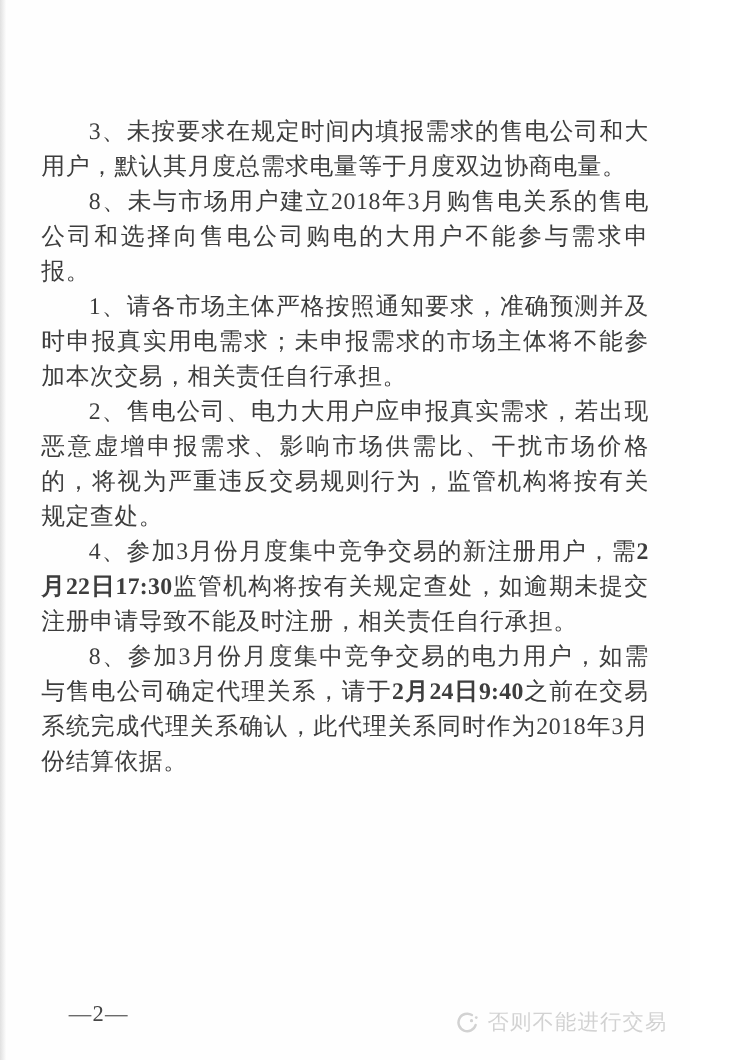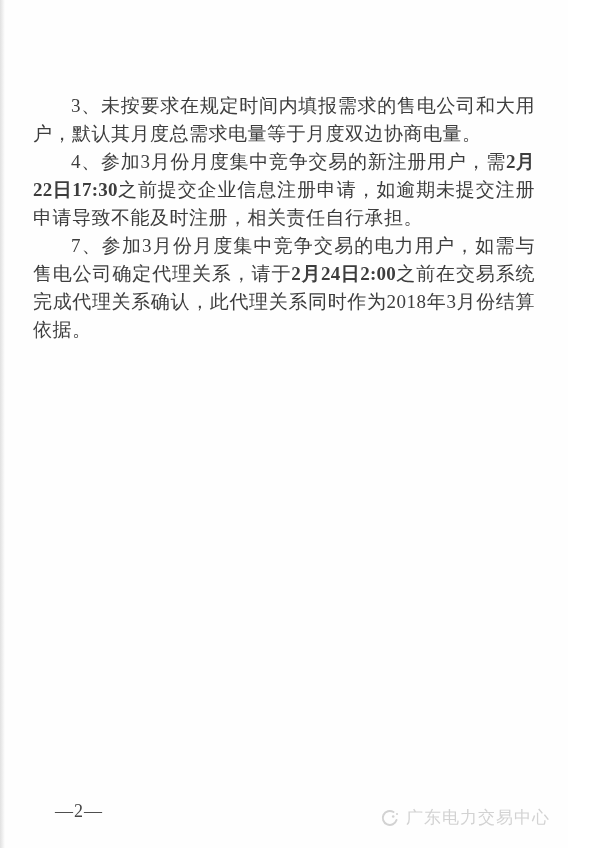--- a/index.html
+++ b/index.html
@@ -10,21 +10,20 @@
     background: #ffffff;
     overflow: hidden;
   }
   .page {
     position: relative;
     width: 552px;
     height: 848px;
     background: #fefefe;
     font-family: "Liberation Serif", "DejaVu Serif", serif;
     color: #3d3d3d;
-    padding-left: 16px;
   }
   .scan-edge {
     position: absolute;
     left: 0; top: 0;
     width: 5px; height: 100%;
     background: linear-gradient(to right, rgba(120,120,120,0.22), rgba(120,120,120,0));
     pointer-events: none;
   }
   .content {
     position: absolute;
@@ -65,31 +64,34 @@
   .wm-icon { display: inline-flex; align-items: center; }
 </style>
 </head>
 <body>
 
 <div class="page">
   <div class="scan-edge"></div>
 
   <div class="content">
     <p><span>3、未按要求在规定时间内填报需求的售电公司和大用户，默认其月度总需求电量等于月度双边协商电量。</span></p>
-    <p><span>4、参加3月份月度集中竞争交易的新注册用户，需</span><span class="bold">2月22日17:30</span><span>之前提交企业信息注册申请，如逾期未提交注册申请导致不能及时注册，相关责任自行承担。</span></p>
-    <p><span>7、参加3月份月度集中竞争交易的电力用户，如需与售电公司确定代理关系，请于</span><span class="bold">2月24日2:00</span><span>之前在交易系统完成代理关系确认，此代理关系同时作为2018年3月份结算依据。</span></p>
+    <p><span>8、未与市场用户建立2018年3月购售电关系的售电公司和选择向售电公司购电的大用户不能参与需求申报。</span></p>
+    <p><span>1、请各市场主体严格按照通知要求，准确预测并及时申报真实用电需求；未申报需求的市场主体将不能参加本次交易，相关责任自行承担。</span></p>
+    <p><span>2、售电公司、电力大用户应申报真实需求，若出现恶意虚增申报需求、影响市场供需比、干扰市场价格的，将视为严重违反交易规则行为，监管机构将按有关规定查处。</span></p>
+    <p><span>4、参加3月份月度集中竞争交易的新注册用户，需</span><span class="bold">2月22日17:30</span><span>监管机构将按有关规定查处，如逾期未提交注册申请导致不能及时注册，相关责任自行承担。</span></p>
+    <p><span>8、参加3月份月度集中竞争交易的电力用户，如需与售电公司确定代理关系，请于</span><span class="bold">2月24日9:40</span><span>之前在交易系统完成代理关系确认，此代理关系同时作为2018年3月份结算依据。</span></p>
   </div>
 
   <div class="footer-row">
     <span>—2—</span>
   </div>
 
   <div class="watermark">
     <span class="wm-icon">
       <svg width="22" height="22" viewBox="0 0 22 22" fill="none" xmlns="http://www.w3.org/2000/svg">
         <path d="M17.5 13 A7 7 0 1 1 14.5 5" stroke="#d2d2d2" stroke-width="2" stroke-linecap="round" fill="none"></path>
         <circle cx="14.2" cy="9.5" r="1.3" fill="#d2d2d2"></circle>
         <circle cx="18" cy="7" r="1.1" fill="#d2d2d2"></circle>
       </svg>
     </span>
-    <span>广东电力交易中心</span>
+    <span>否则不能进行交易</span>
   </div>
 </div>
 
 </body></html>

